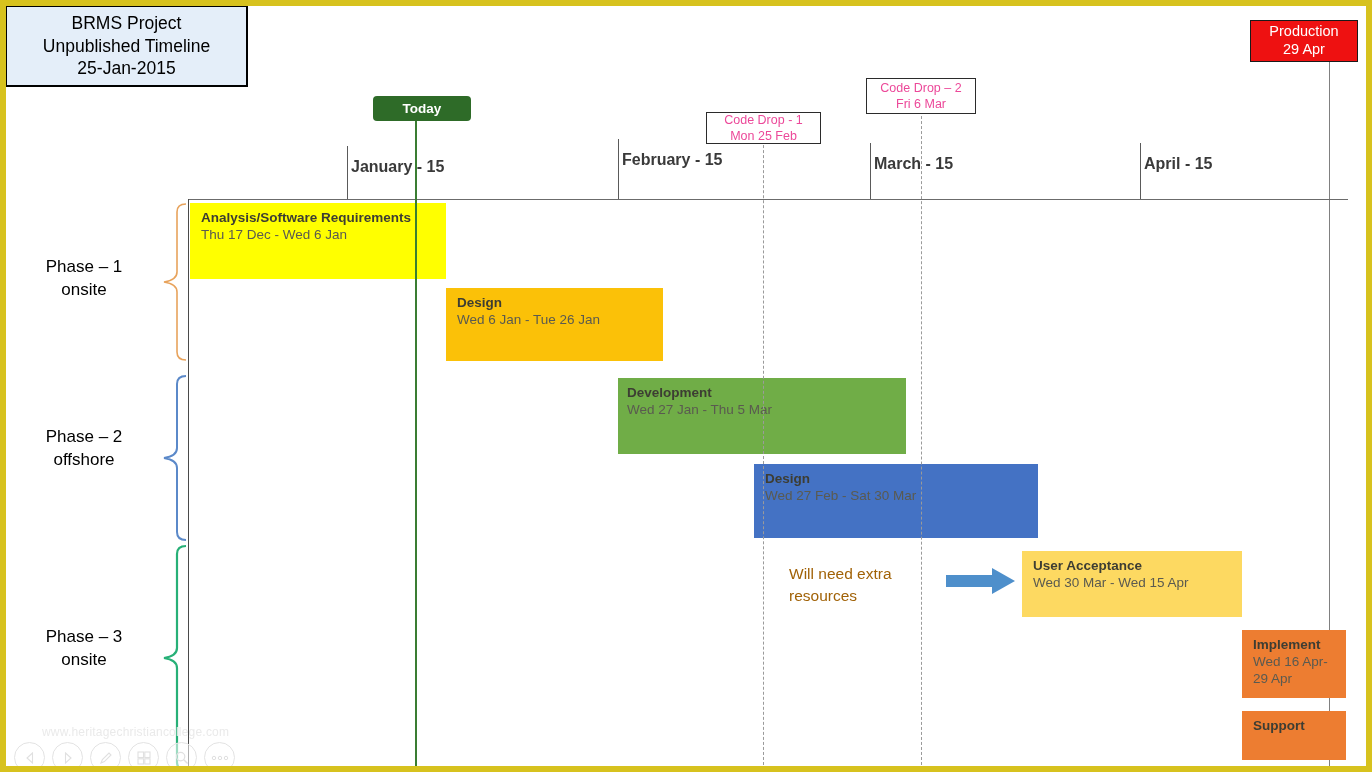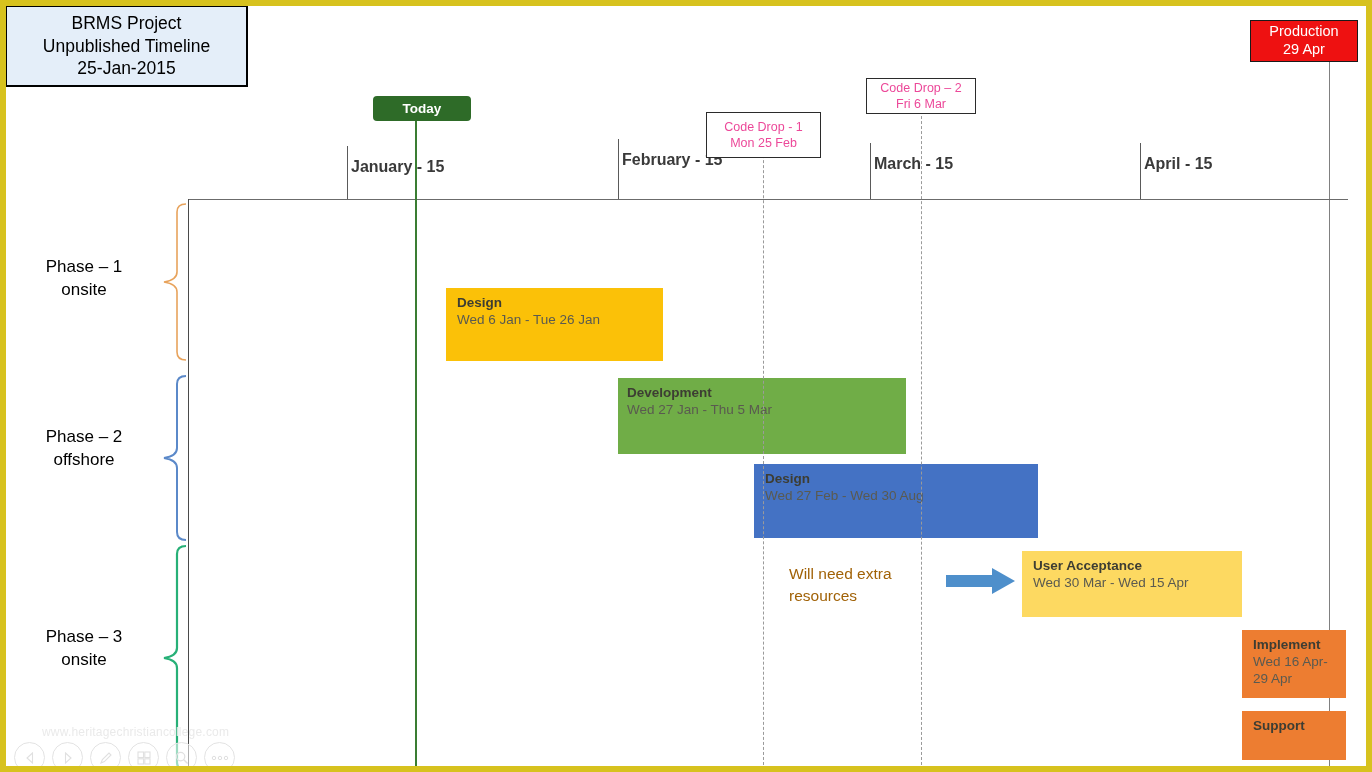--- a/index.html
+++ b/index.html
@@ -73,21 +73,21 @@
     align-items: center; justify-content: center;
     line-height: 1.3; font-size: 12.5px; color: #ec4899;
     z-index: 6;
     margin-top: 28px;
   }
   .codedrop-line {
     position: absolute;
     width: 0; border-left: 1.3px dashed #9a9a9a;
     z-index: 4;
   }
-  #codedrop1 { left: 700px; top: 78px; width: 115px; height: 46px; }
+  #codedrop1 { left: 700px; top: 78px; width: 115px; height: 32px; }
   #codedrop1-line { left: 757px; top: 114px; height: 650px; }
   #codedrop2 { left: 860px; top: 44px; width: 110px; height: 36px; }
   #codedrop2-line { left: 915px; top: 80px; height: 684px; }
 
   
   .month-label {
     position: absolute;
     font-size: 16px; font-weight: bold; color: #3a3a3a;
     white-space: nowrap;
   }
@@ -213,34 +213,38 @@
 
   <div class="month-label" style="left:345px; top:152px;">January - 15</div>
   <div class="month-label" style="left:616px; top:145px;">February - 15</div>
   <div class="month-label" style="left:868px; top:149px;">March - 15</div>
   <div class="month-label" style="left:1138px; top:149px;">April - 15</div>
 
   <div id="axis-baseline"></div>
   <div id="axis-left"></div>
   <div id="axis-bottom"></div>
 
+  <div class="bar" style="left:184px; top:197px; width:256px; height:76px; background:#FFFF00;">
+    <div class="bar-title">Analysis/Software Requirements</div>
+    <div class="bar-dates">Thu 17 Dec - Wed 6 Jan</div>
+  </div>
 
   <div class="bar" style="left:440px; top:282px; width:217px; height:73px; background:#FBC108;">
     <div class="bar-title">Design</div>
     <div class="bar-dates">Wed 6 Jan - Tue 26 Jan</div>
   </div>
 
   <div class="bar" style="left:612px; top:372px; width:288px; height:76px; background:#70AD47;padding-left:9px;">
     <div class="bar-title">Development</div>
     <div class="bar-dates">Wed 27 Jan - Thu 5 Mar</div>
   </div>
 
   <div class="bar" style="left:748px; top:458px; width:284px; height:74px; background:#4472C4;">
     <div class="bar-title">Design</div>
-    <div class="bar-dates">Wed 27 Feb - Wed 30 Aug</div>
+    <div class="bar-dates">Wed 27 Feb - Sat 30 Mar</div>
   </div>
 
   <div class="bar" style="left:1016px; top:545px; width:220px; height:66px; background:#FDD961;">
     <div class="bar-title">User Acceptance</div>
     <div class="bar-dates">Wed 30 Mar - Wed 15 Apr</div>
   </div>
 
   <div class="bar" style="left:1236px; top:624px; width:104px; height:68px; background:#ED7D31;">
     <div class="bar-title">Implement</div>
     <div class="bar-dates">Wed 16 Apr- 29 Apr</div>

